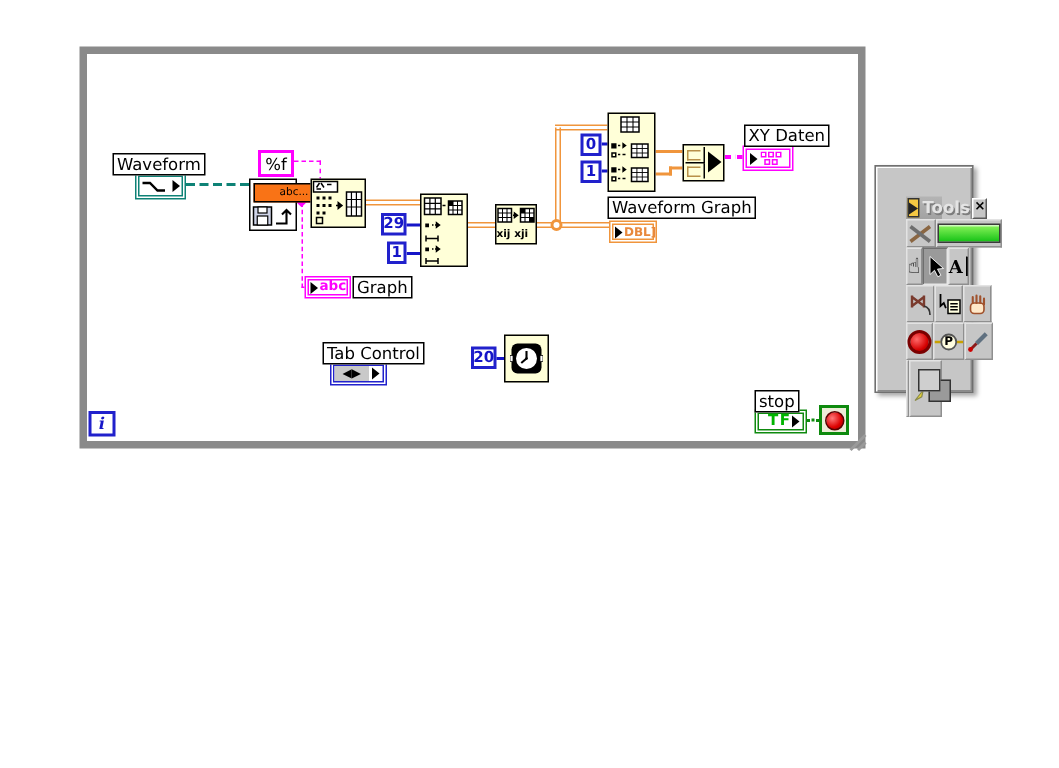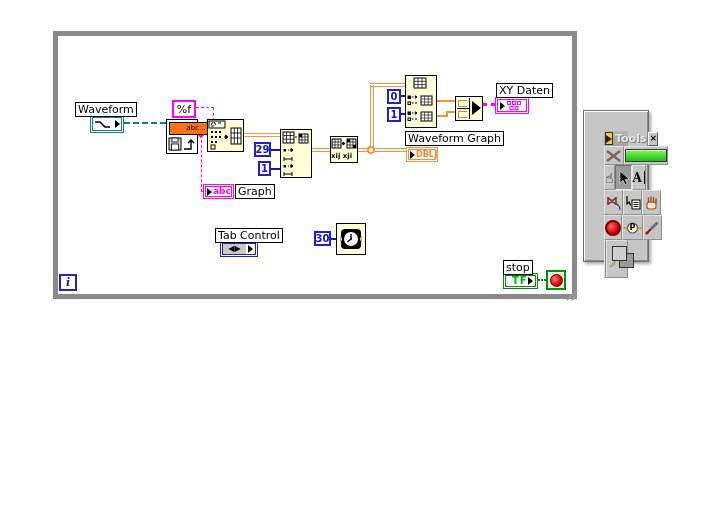--- a/index.html
+++ b/index.html
@@ -235,21 +235,21 @@
 
   <div class="lbl" style="left:215px;top:228px;text-align:center;">Tab Control</div>
   <div class="term b-blue" style="left:220px;top:241px;width:38px;height:16px;padding:0;">
     <span style="flex:1;background:#C9C9C9;height:100%;display:flex;align-items:center;justify-content:center;
                  font:8px/1 'DejaVu Sans',sans-serif;color:#000;">◀▶</span>
     <span style="width:9px;display:flex;justify-content:center;">
       <span class="tri-r"></span>
     </span>
   </div>
 
-  <div class="const" style="left:314px;top:231px;width:17px;height:15px;">30</div>
+  <div class="const" style="left:314px;top:231px;width:17px;height:15px;">20</div>
   <div class="node" style="left:336px;top:223px;width:30px;height:32px;display:flex;align-items:center;justify-content:center;">
     <svg width="22" height="22" viewBox="0 0 22 22">
       <rect x="1" y="1" width="20" height="20" rx="4" fill="#000"></rect>
       <circle cx="11" cy="11" r="7" fill="#fff"></circle>
       <path d="M11 11 L11 6 M11 11 L7.5 14" stroke="#000" stroke-width="1.4" fill="none"></path>
       <circle cx="11" cy="11" r="0.9" fill="#000"></circle>
       <rect x="0" y="9" width="2" height="4" fill="#fff" stroke="#000" stroke-width=".5"></rect>
       <rect x="20" y="9" width="2" height="4" fill="#fff" stroke="#000" stroke-width=".5"></rect>
     </svg>
   </div>

